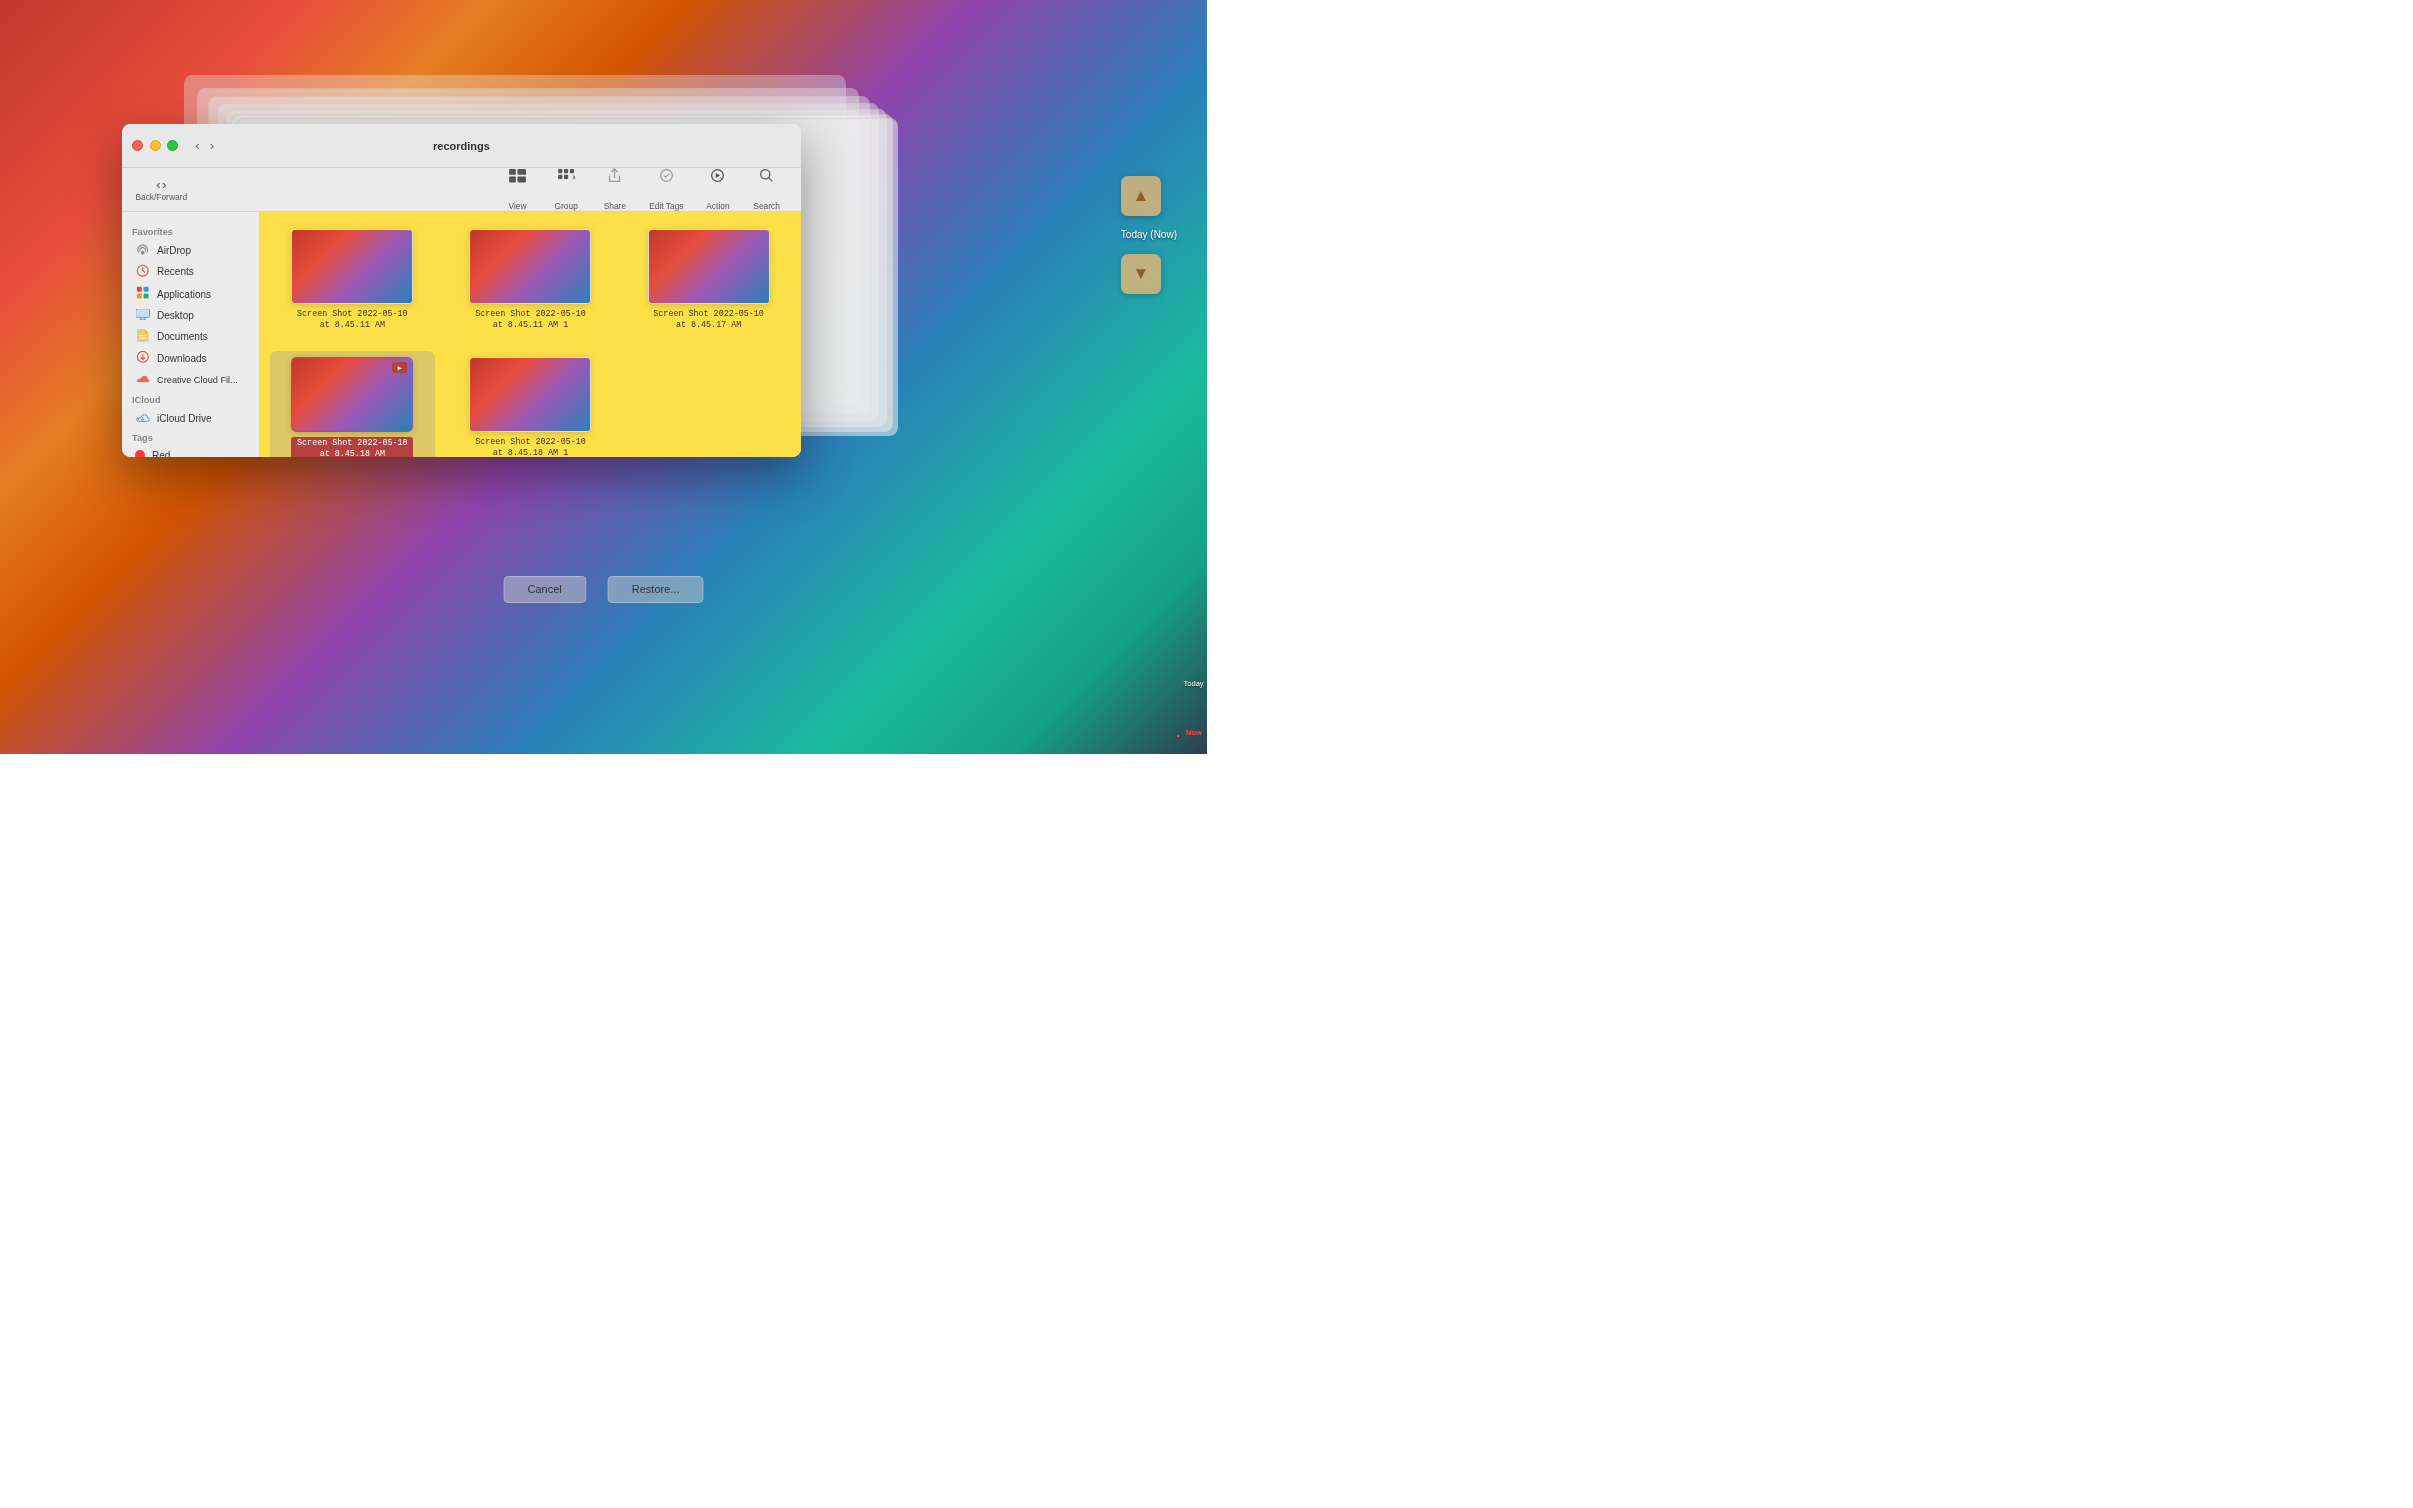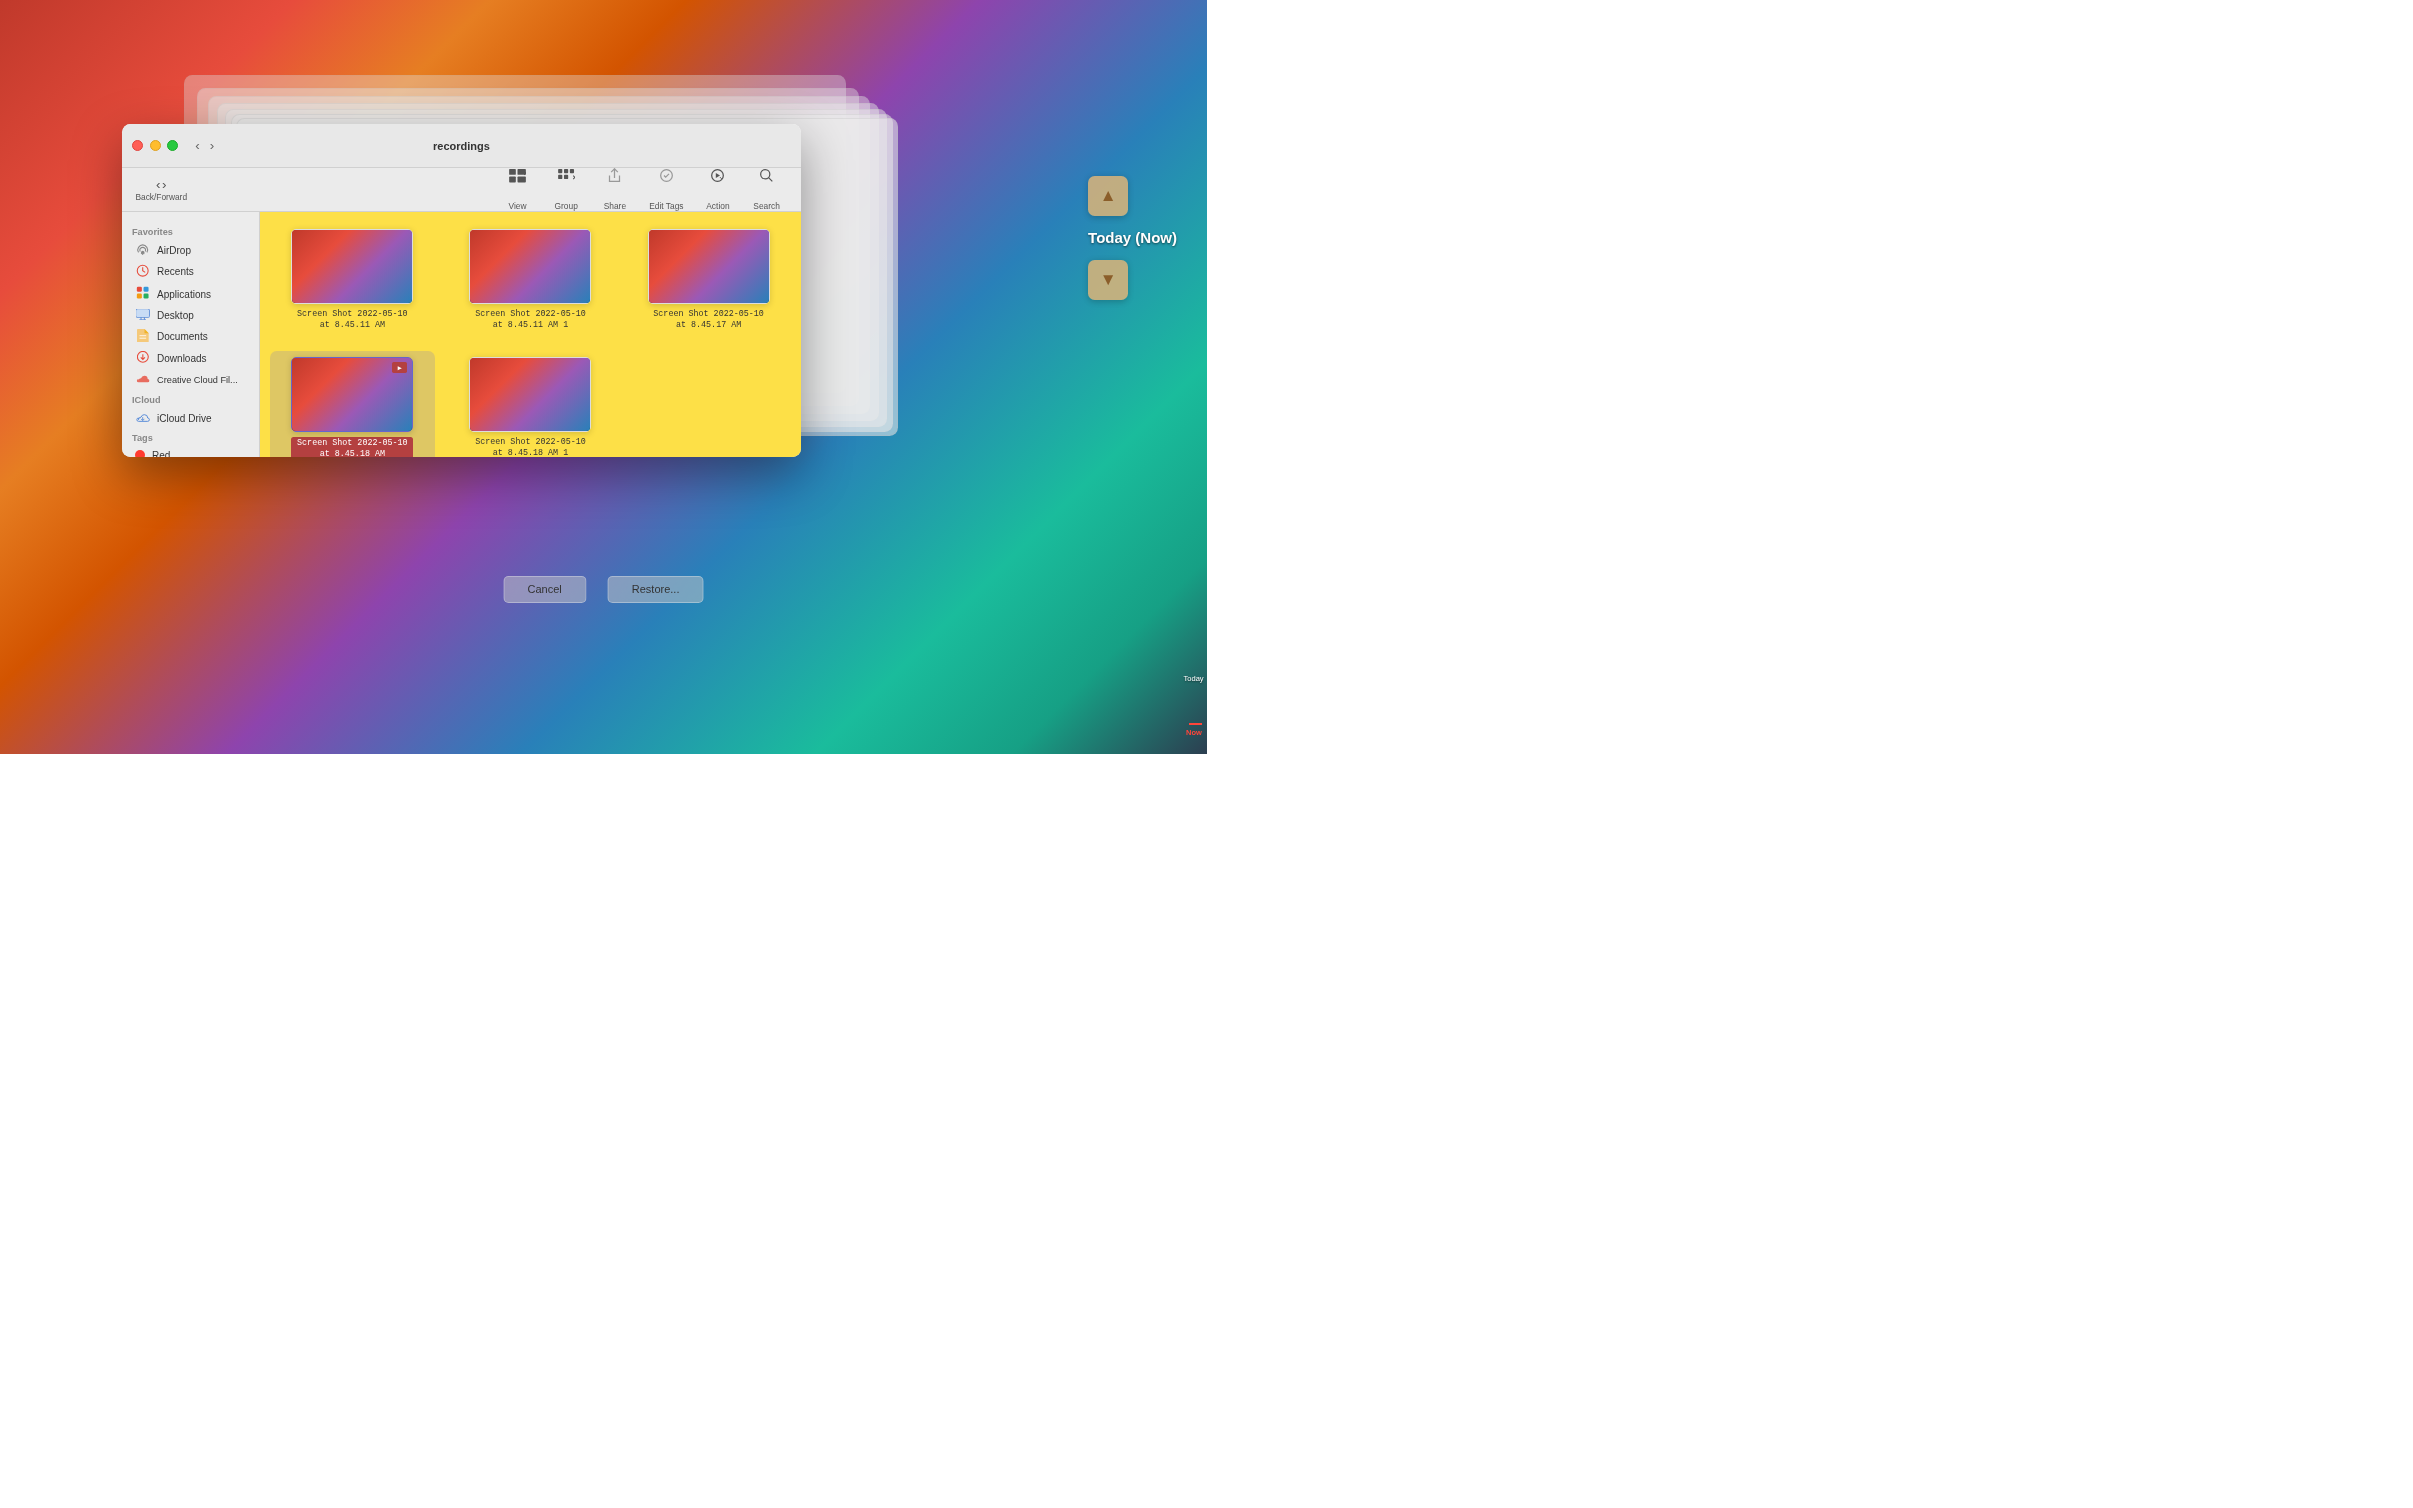--- a/index.html
+++ b/index.html
@@ -665,27 +665,27 @@
         </div>
 
       </div>
     </div>
 
   </div>
 </div>
 
 <div class="tm-controls" style="top:176px;right:30px;">
   <div class="tm-nav-btn">▲</div>
-  <div style="color:white;font-size:15px;font-weight:700;text-shadow:0 0.8px 2.5px rgba(0,0,0,0.6);">Today (Now)</div>
+  <div style="color:white;font-size:10px;font-weight:400;text-shadow:0 0.8px 2.5px rgba(0,0,0,0.6);">Today (Now)</div>
   <div class="tm-nav-btn">▼</div>
 </div>
 
 <div class="timeline">
   <div class="timeline-today">Today</div>
-  <div style="display:flex;align-items:center;justify-content:flex-end;width:100%;padding-right:1.7px;gap:3.4px;flex-direction:column;">
+  <div style="display:flex;align-items:center;justify-content:flex-end;width:100%;padding-right:1.7px;gap:3.4px;">
     <div class="timeline-line"></div>
     <div class="timeline-now">Now</div>
   </div>
 </div>
 
 <div class="bottom-bar">
   <button class="bottom-btn cancel-btn">Cancel</button>
   <button class="bottom-btn restore-btn">Restore...</button>
 </div>
 

